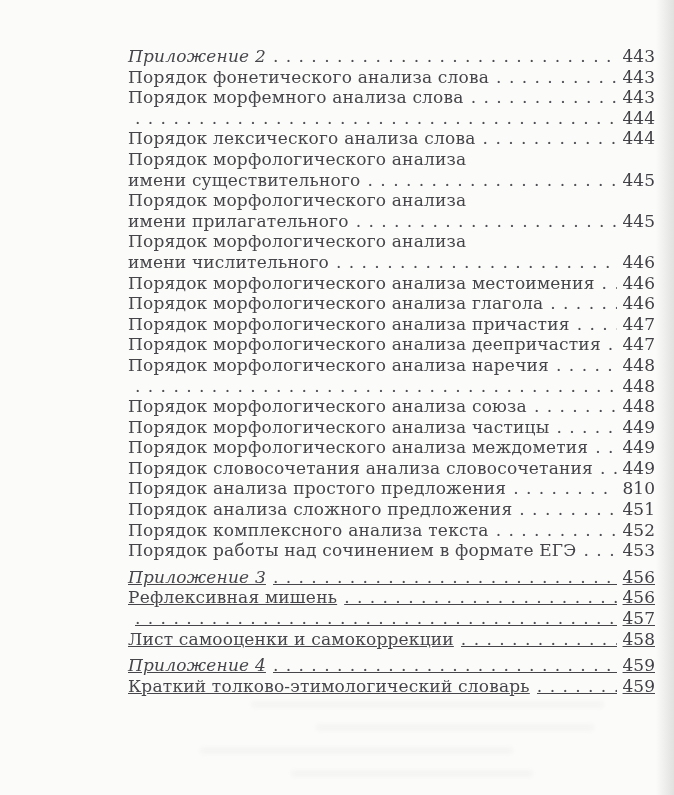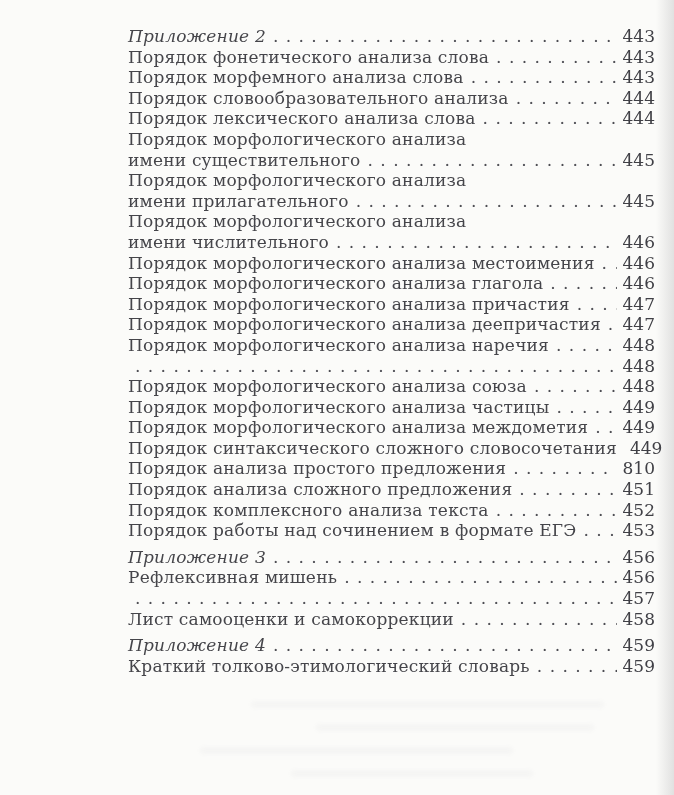--- a/index.html
+++ b/index.html
@@ -14,26 +14,27 @@
     background: #fbfbf9;
     font-family: "DejaVu Serif", "Liberation Serif", serif;
     color: #45454a;
   }
   .page {
     position: absolute;
     inset: 0;
   }
   .toc {
     position: absolute;
-    top: 26px;
+    top: 46px;
     left: 128px;
     right: 19px;
   }
   .section + .section {
     margin-top: 6px;
+    text-decoration: underline;
   }
   .row {
     display: flex;
     align-items: baseline;
     line-height: 20.6px;
     font-size: 17px;
     white-space: nowrap;
   }
   .row.italic .label {
     font-style: italic;
@@ -102,21 +103,20 @@
           <span class="label">Порядок фонетического анализа слова</span>
           <span class="leader"></span>
           <span class="pagenum">443</span>
         </div>
         <div class="row">
           <span class="label">Порядок морфемного анализа слова</span>
           <span class="leader"></span>
           <span class="pagenum">443</span>
         </div>
         <div class="row">
-          <span class="label">Порядок словообразовательного анализа</span>
           <span class="leader"></span>
           <span class="pagenum">444</span>
         </div>
         <div class="row">
           <span class="label">Порядок лексического анализа слова</span>
           <span class="leader"></span>
           <span class="pagenum">444</span>
         </div>
         <div class="row">
           <span class="label">Порядок морфологического анализа</span>
@@ -180,21 +180,21 @@
           <span class="label">Порядок морфологического анализа частицы</span>
           <span class="leader"></span>
           <span class="pagenum">449</span>
         </div>
         <div class="row">
           <span class="label">Порядок морфологического анализа междометия</span>
           <span class="leader"></span>
           <span class="pagenum">449</span>
         </div>
         <div class="row">
-          <span class="label">Порядок синтаксического сложного словосочетания</span>
+          <span class="label">Порядок словосочетания анализа словосочетания</span>
           <span class="leader"></span>
           <span class="pagenum">449</span>
         </div>
         <div class="row">
           <span class="label">Порядок анализа простого предложения</span>
           <span class="leader"></span>
           <span class="pagenum">810</span>
         </div>
         <div class="row">
           <span class="label">Порядок анализа сложного предложения</span>

